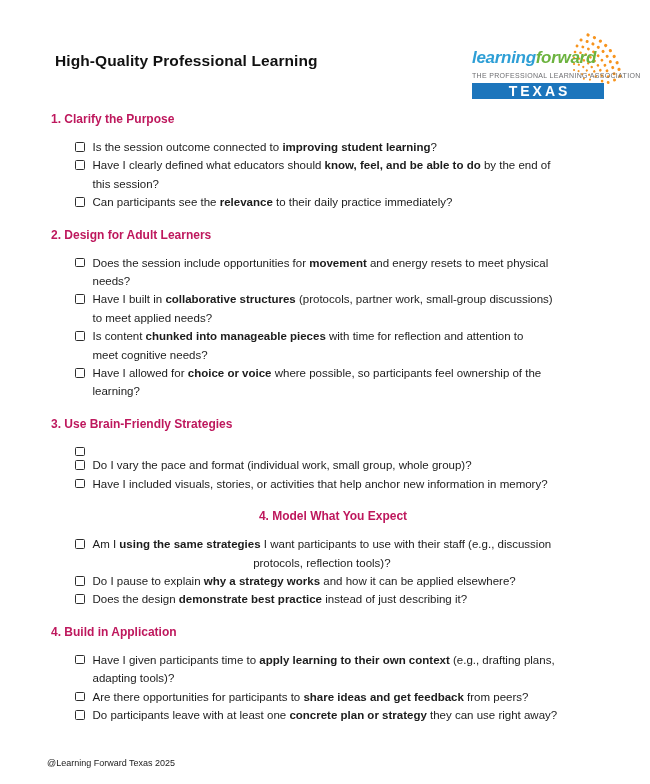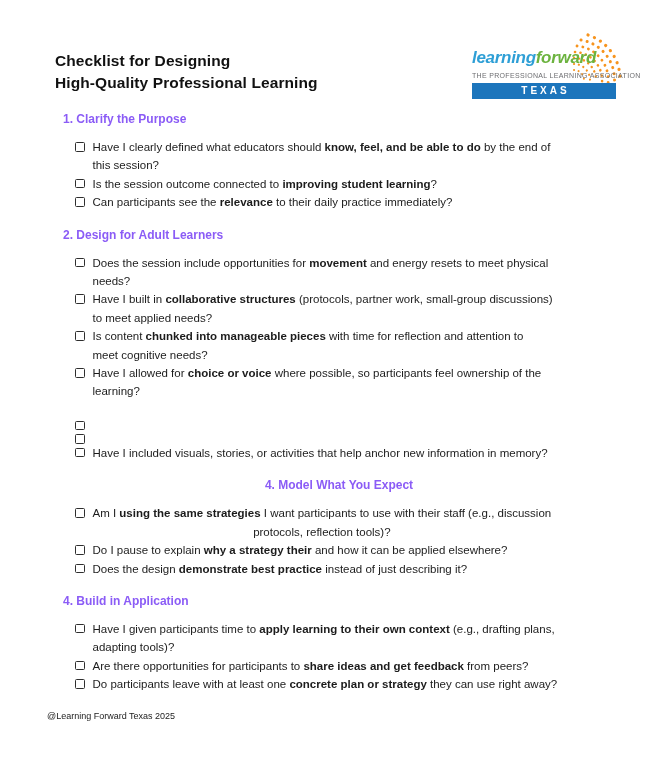--- a/index.html
+++ b/index.html
@@ -42,63 +42,62 @@
   .wm-forward  { color: var(--forward-green, #6CB33F); }
   .logo-tagline {
     position: relative; z-index: 1;
     margin-top: 4px;
     font-size: 7px; letter-spacing: 0.32px; white-space: nowrap;
     color: var(--tagline-gray, #6D6E71);
   }
   .logo-banner {
     position: relative; z-index: 1;
     margin-top: 4px;
-    width: 144px; height: 16px; line-height: 16px;
+    width: 132px; height: 16px; line-height: 16px;
     background: var(--banner-blue, #1C75BC);
     color: #ffffff; text-align: center;
-    font-size: 10px; font-weight: 700;
+    font-size: 14px; font-weight: 700;
     letter-spacing: 3px; text-indent: 3px;
   }
 
   
   #main {
     position: absolute; left: 47px; top: 112px; width: 568px;
   }
   .section { margin-bottom: 16px; }
   #sections .section:nth-child(4) { margin-top: 14px; text-align: center; }
   .section-heading {
-    font-size: 12px; font-weight: 700; color: #8b5cf6;
-    margin: 0 0 12px 16px; line-height: 14px;
+    font-size: 12px; font-weight: 700; color: #be185d;
+    margin: 0 0 12px 4px; line-height: 14px;
   }
   .section-items { margin-left: 28px; }
   .checklist-item { display: flex; align-items: flex-start; }
   .checkbox {
     flex: 0 0 auto;
     width: 9.5px; height: 9.5px;
     border: 1px solid #2e2e2e; border-radius: 1.5px;
     background: #ffffff;
     margin: 4px 8px 0 0;
   }
   .item-text {
     font-size: 11.5px; line-height: 18.4px; color: #1c1c1c;
     max-width: 528px;
   }
   .item-text .b { font-weight: 700; }
 
   
   .footer-credit {
-    margin-top: 17px;
+    margin-top: 34px;
     font-size: 9px; color: #222222;
   }
 </style>
 </head>
 <body>
 
 <div class="doc-title">
-  <div>Checklist for Designing</div>
   <div>High-Quality Professional Learning</div>
 </div>
 
 <div class="logo">
   <svg class="logo-dots" width="62" height="62" viewBox="0 0 62 62" aria-hidden="true">
     <path d="M 6 38 A 10 10 0 0 1 16 48" stroke-width="2" stroke-dasharray="0.1 4.6"></path>
     <path d="M 6 32 A 16 16 0 0 1 22 48" stroke-width="2.2" stroke-dasharray="0.1 4.8"></path>
     <path d="M 6 26 A 22 22 0 0 1 28 48" stroke-width="2.4" stroke-dasharray="0.1 5"></path>
     <path d="M 7 20 A 28 28 0 0 1 34 50" stroke-width="2.6" stroke-dasharray="0.1 5.4"></path>
     <path d="M 9 14 A 34 34 0 0 1 40 52" stroke-width="2.8" stroke-dasharray="0.1 5.8"></path>
@@ -112,28 +111,28 @@
   <div class="logo-banner">TEXAS</div>
 </div>
 
 <div id="main">
   <div id="sections">
       <div class="section">
         <h2 class="section-heading">1. Clarify the Purpose</h2>
         <div class="section-items">
           <div class="checklist-item">
             <span class="checkbox"></span>
+            <span class="item-text"><span>Is the session outcome connected to </span><span class="b">improving student learning</span><span>?</span></span>
+          </div>
+          <div class="checklist-item">
+            <span class="checkbox"></span>
             <span class="item-text"><span>Have I clearly defined what educators should </span><span class="b">know, feel, and be able to do</span><span> by the end of</span><br><span>this session?</span></span>
           </div>
           <div class="checklist-item">
             <span class="checkbox"></span>
-            <span class="item-text"><span>Is the session outcome connected to </span><span class="b">improving student learning</span><span>?</span></span>
-          </div>
-          <div class="checklist-item">
-            <span class="checkbox"></span>
             <span class="item-text"><span>Can participants see the </span><span class="b">relevance</span><span> to their daily practice immediately?</span></span>
           </div>
         </div>
       </div>
       <div class="section">
         <h2 class="section-heading">2. Design for Adult Learners</h2>
         <div class="section-items">
           <div class="checklist-item">
             <span class="checkbox"></span>
             <span class="item-text"><span>Does the session include opportunities for </span><span class="b">movement</span><span> and energy resets to meet physical</span><br><span>needs?</span></span>
@@ -146,43 +145,45 @@
             <span class="checkbox"></span>
             <span class="item-text"><span>Is content </span><span class="b">chunked into manageable pieces</span><span> with time for reflection and attention to</span><br><span>meet cognitive needs?</span></span>
           </div>
           <div class="checklist-item">
             <span class="checkbox"></span>
             <span class="item-text"><span>Have I allowed for </span><span class="b">choice or voice</span><span> where possible, so participants feel ownership of the</span><br><span>learning?</span></span>
           </div>
         </div>
       </div>
       <div class="section">
-        <div class="section-items">
-          <div class="checklist-item">
-            <span class="checkbox"></span>
-          </div>
-          <div class="checklist-item">
-            <span class="checkbox"></span>
+        <h2 class="section-heading">3. Use Brain-Friendly Strategies</h2>
+        <div class="section-items">
+          <div class="checklist-item">
+            <span class="checkbox"></span>
+          </div>
+          <div class="checklist-item">
+            <span class="checkbox"></span>
+            <span class="item-text"><span>Do I vary the pace and format (individual work, small group, whole group)?</span></span>
           </div>
           <div class="checklist-item">
             <span class="checkbox"></span>
             <span class="item-text"><span>Have I included visuals, stories, or activities that help anchor new information in memory?</span></span>
           </div>
         </div>
       </div>
       <div class="section">
         <h2 class="section-heading">4. Model What You Expect</h2>
         <div class="section-items">
           <div class="checklist-item">
             <span class="checkbox"></span>
             <span class="item-text"><span>Am I </span><span class="b">using the same strategies</span><span> I want participants to use with their staff (e.g., discussion</span><br><span>protocols, reflection tools)?</span></span>
           </div>
           <div class="checklist-item">
             <span class="checkbox"></span>
-            <span class="item-text"><span>Do I pause to explain </span><span class="b">why a strategy their</span><span> and how it can be applied elsewhere?</span></span>
+            <span class="item-text"><span>Do I pause to explain </span><span class="b">why a strategy works</span><span> and how it can be applied elsewhere?</span></span>
           </div>
           <div class="checklist-item">
             <span class="checkbox"></span>
             <span class="item-text"><span>Does the design </span><span class="b">demonstrate best practice</span><span> instead of just describing it?</span></span>
           </div>
         </div>
       </div>
       <div class="section">
         <h2 class="section-heading">4. Build in Application</h2>
         <div class="section-items">

